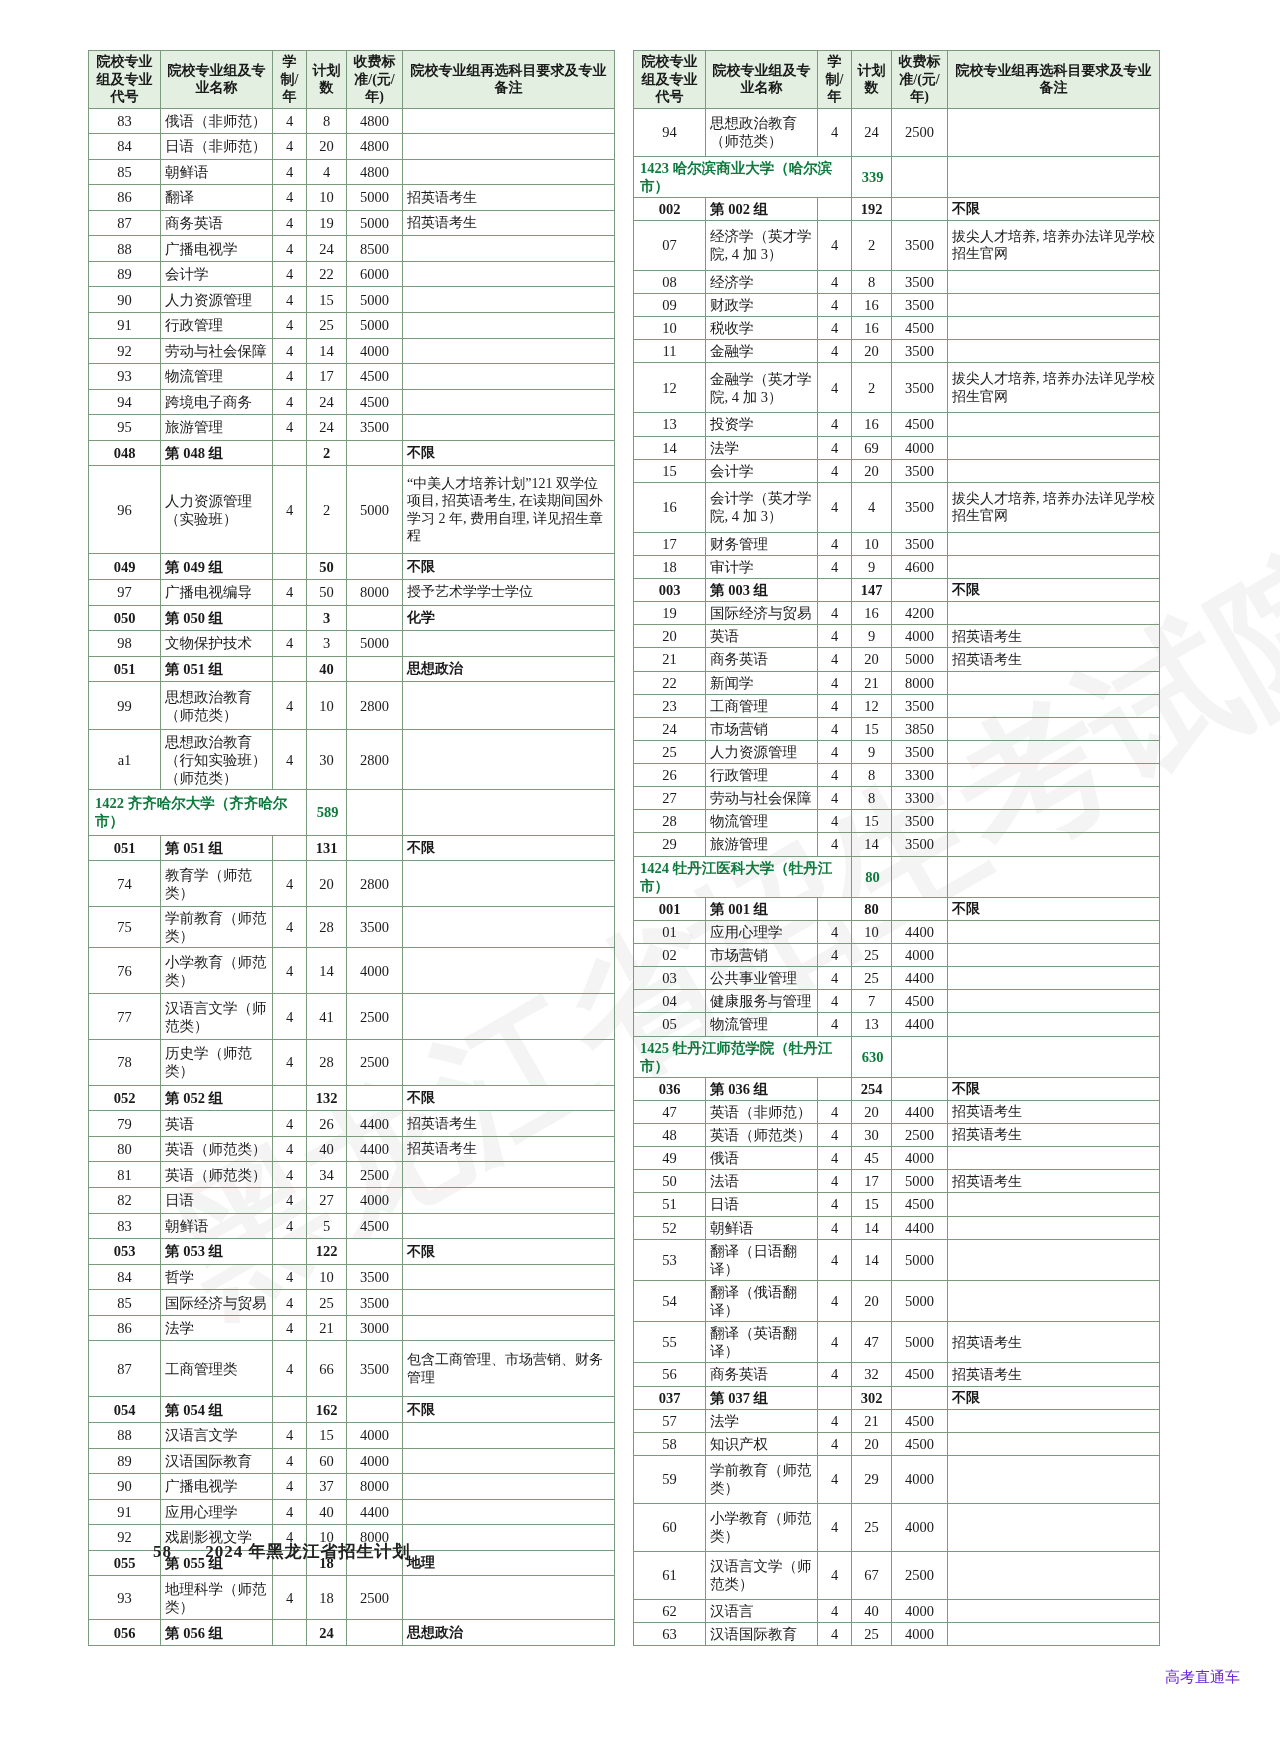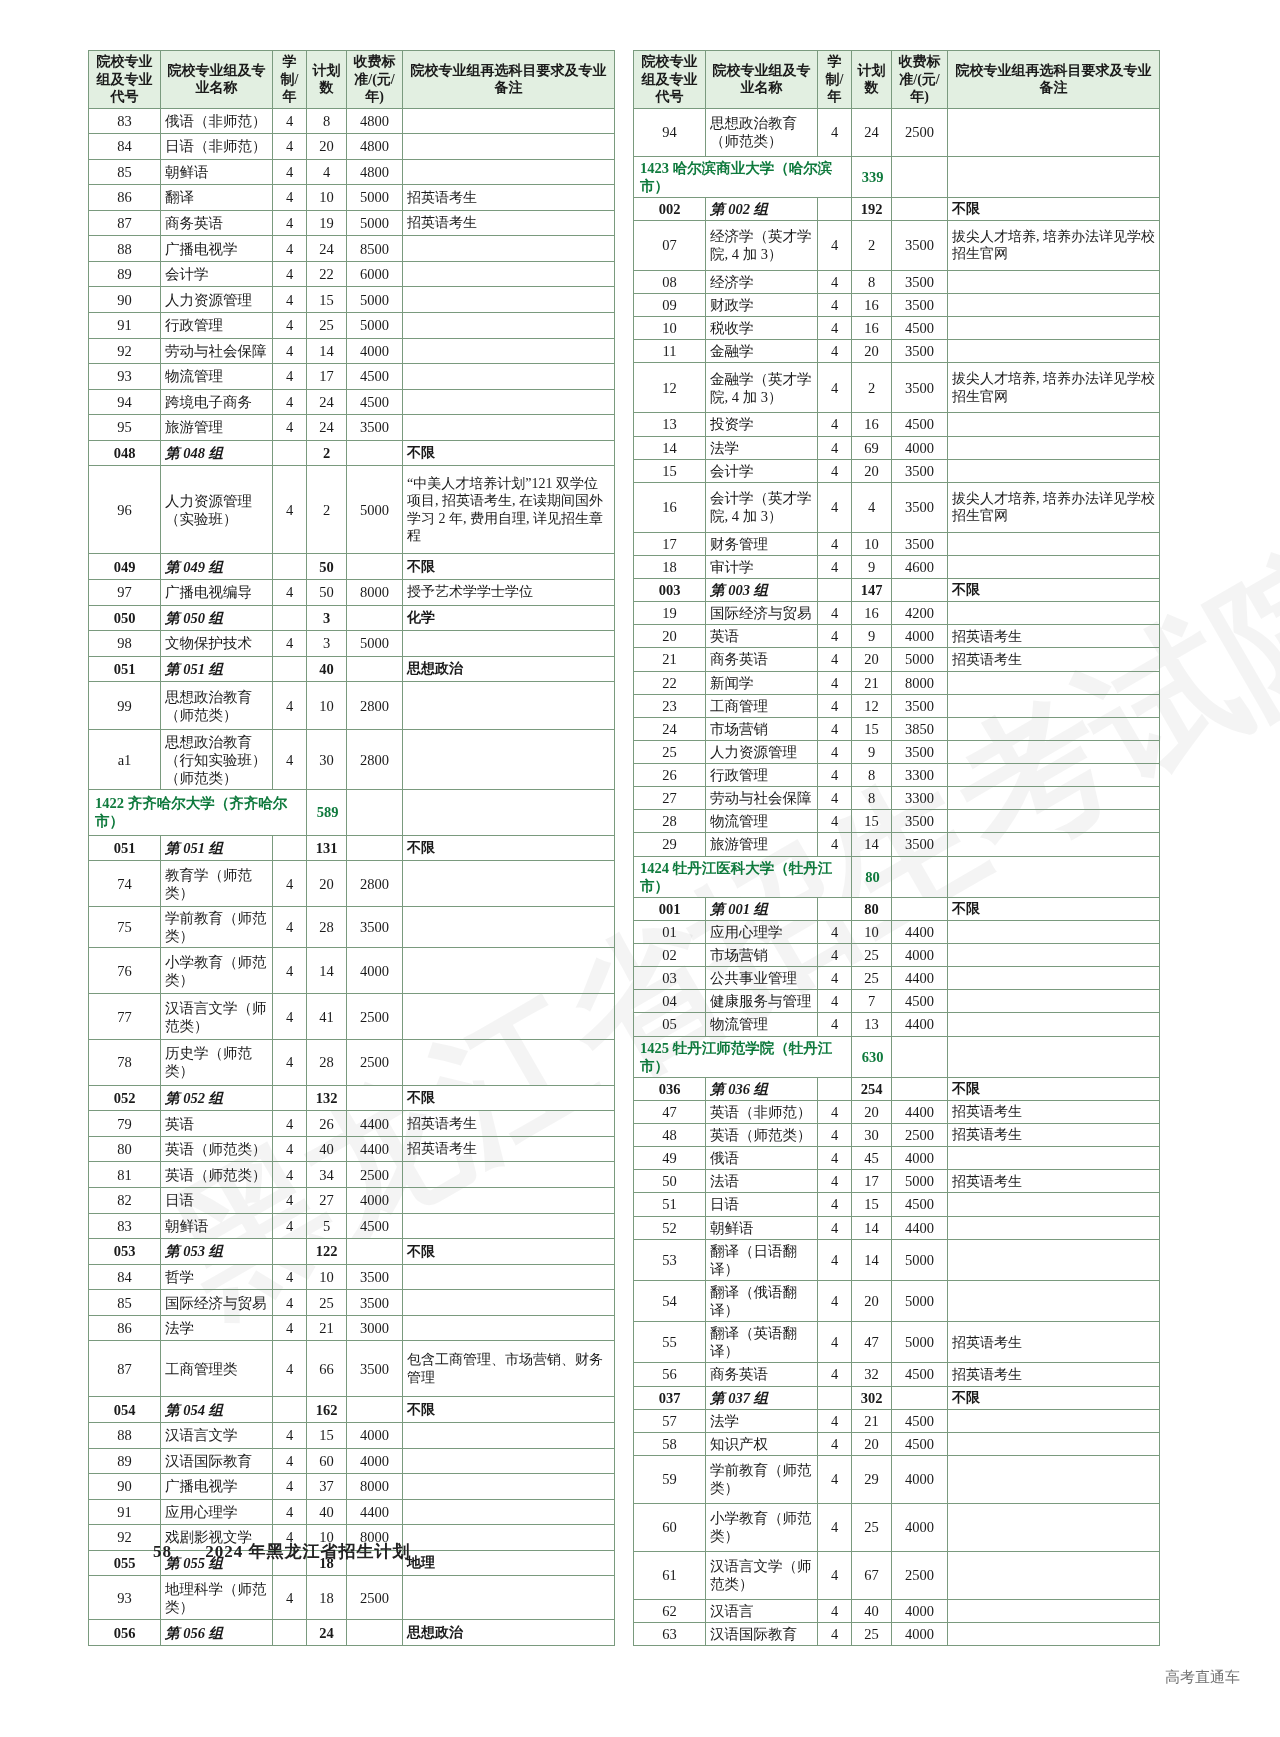--- a/index.html
+++ b/index.html
@@ -70,21 +70,21 @@
   td.code{text-align:center;font-size:14.5px;}
   td.name{text-align:left;padding-left:6px;}
   td.num{text-align:center;}
   td.fee{text-align:center;}
   td.note{text-align:left;padding-left:6px;font-size:14px;}
   tr.grouprow td{
     font-weight:700;
     background:#fff;
   }
   tr.grouprow td.code{font-weight:700;}
-  tr.grouprow td.name{font-weight:700;font-style:italic;}
+  tr.grouprow td.name{font-weight:700;}
   tr.grouprow td.note{font-weight:700;}
   tr.schoolrow td{
     font-weight:700;
     color:#0f7a3d;
     text-align:left;
     padding-left:6px;
   }
   tr.schoolrow td.schoolnum{color:#0f7a3d;text-align:center;font-weight:700;}
   .footer{
     position:absolute;
@@ -95,21 +95,21 @@
     font-weight:700;
     letter-spacing:1px;
     margin-left:43px;
   }
   .footer .pg{margin-right:28px;}
   .brand{
     position:absolute;
     right:40px;
     top:1668px;
     font-size:15px;
-    color:#737373;
+    color:#6d28d9;
     font-family:Liberation Mono, monospace;
   }
 </style>
 </head>
 <body>
 
 <div class="watermark">
   <div class="wm-text" style="left:140px; top:1180px;">黑龙江省招生考试院</div>
 </div>
 

